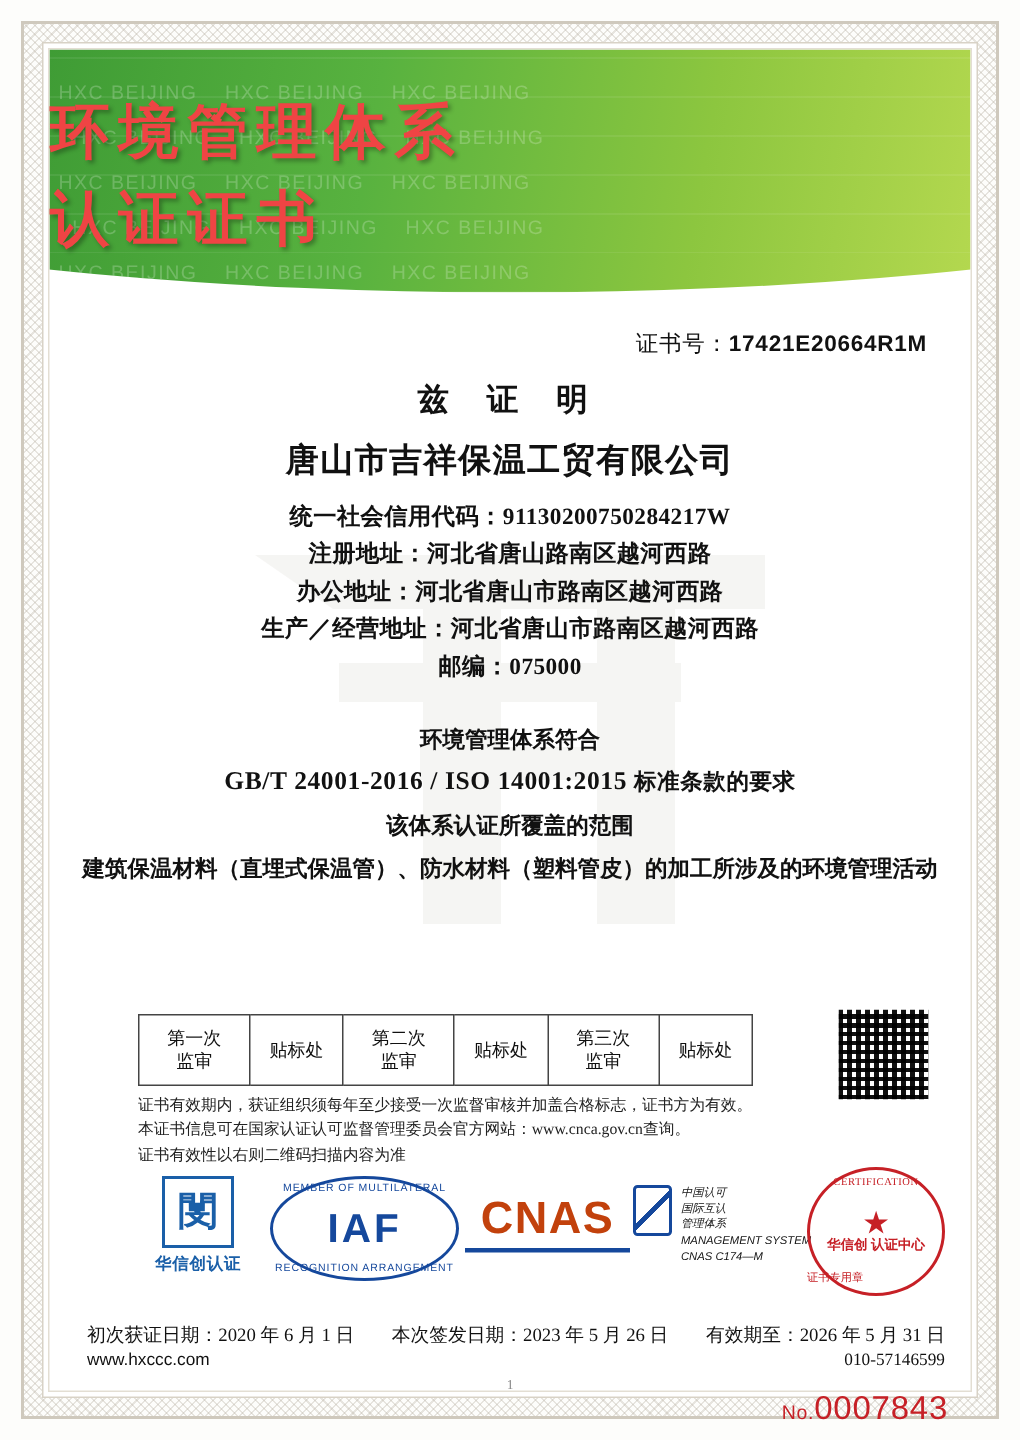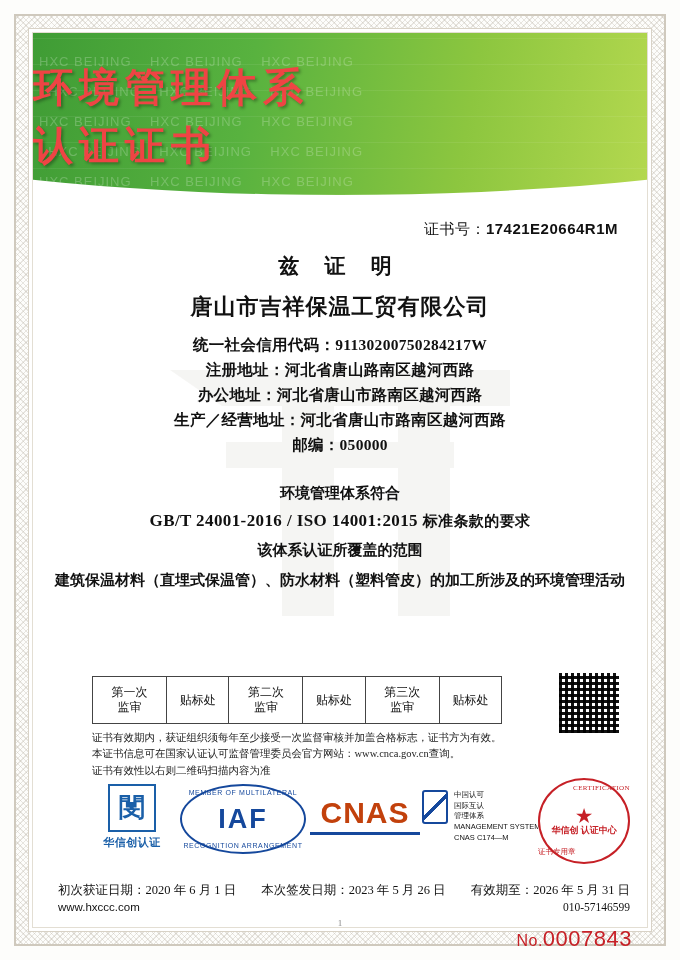--- a/index.html
+++ b/index.html
@@ -250,21 +250,21 @@
   .cnas-word {
     color: #c2410c;
     font-family: "Liberation Sans", sans-serif;
     font-size: 30px;
     font-weight: bold;
     letter-spacing: 1px;
     text-align: center;
   }
   .cnas-rule { height: 3px; background: #15489c; margin-top: 2px; }
 
-  .logo-mgmt { left: 362px; top: 8px; width: 128px; display: flex; gap: 6px; }
+  .logo-mgmt { left: 362px; top: 8px; width: 128px; display: flex; gap: 6px; font-style: italic; }
   .mgmt-mark {
     width: 26px; height: 34px;
     border: 2px solid #15489c;
     border-radius: 3px;
     flex: none;
     background:
       linear-gradient(135deg, transparent 45%, #15489c 45%, #15489c 55%, transparent 55%);
   }
   .mgmt-text {
     font-family: "Liberation Sans", sans-serif;
@@ -291,21 +291,21 @@
     width: 70px;
   }
   .seal-star {
     color: #c62026;
     font-size: 18px;
     display: block;
     line-height: 1;
   }
   .seal-arc {
     position: absolute; left: 0; right: 0; top: 6px;
-    text-align: right;
+    text-align: center;
     font-size: 7px;
     color: #c62026;
     letter-spacing: .4px;
   }
   .seal-bottom {
     position: absolute; left: 0; right: 0; bottom: 7px;
     text-align: left;
     font-size: 7.5px;
     color: #c62026;
   }
@@ -336,21 +336,21 @@
     color: #888;
   }
   .serial {
     position: absolute;
     right: 48px; top: 926px;
     color: #c62026;
     font-family: "Liberation Sans", sans-serif;
     font-size: 22px;
     letter-spacing: .5px;
   }
-  .serial .no { font-size: 16px; }
+  .serial .no { font-size: 13px; }
 </style>
 </head>
 <body>
 
 <div id="cert">
 
   <div class="border-outer"></div>
   <div class="border-inner"></div>
   <div class="border-inner2"></div>
 
@@ -390,21 +390,21 @@
     <div class="info-line">
       <span class="lbl">注册地址：</span><span>河北省唐山路南区越河西路</span>
     </div>
     <div class="info-line">
       <span class="lbl">办公地址：</span><span>河北省唐山市路南区越河西路</span>
     </div>
     <div class="info-line">
       <span class="lbl">生产／经营地址：</span><span>河北省唐山市路南区越河西路</span>
     </div>
     <div class="info-line">
-      <span class="lbl">邮编：</span><span>050000</span>
+      <span class="lbl">邮编：</span><span>075000</span>
     </div>
 
     <div class="conform">环境管理体系符合</div>
     <div class="standard">
       <span>GB/T 24001-2016 / ISO 14001:2015</span>
       <span class="tail">标准条款的要求</span>
     </div>
     <div class="scope-label">该体系认证所覆盖的范围</div>
     <div class="scope-text">建筑保温材料（直埋式保温管）、防水材料（塑料管皮）的加工所涉及的环境管理活动</div>
   </div>

